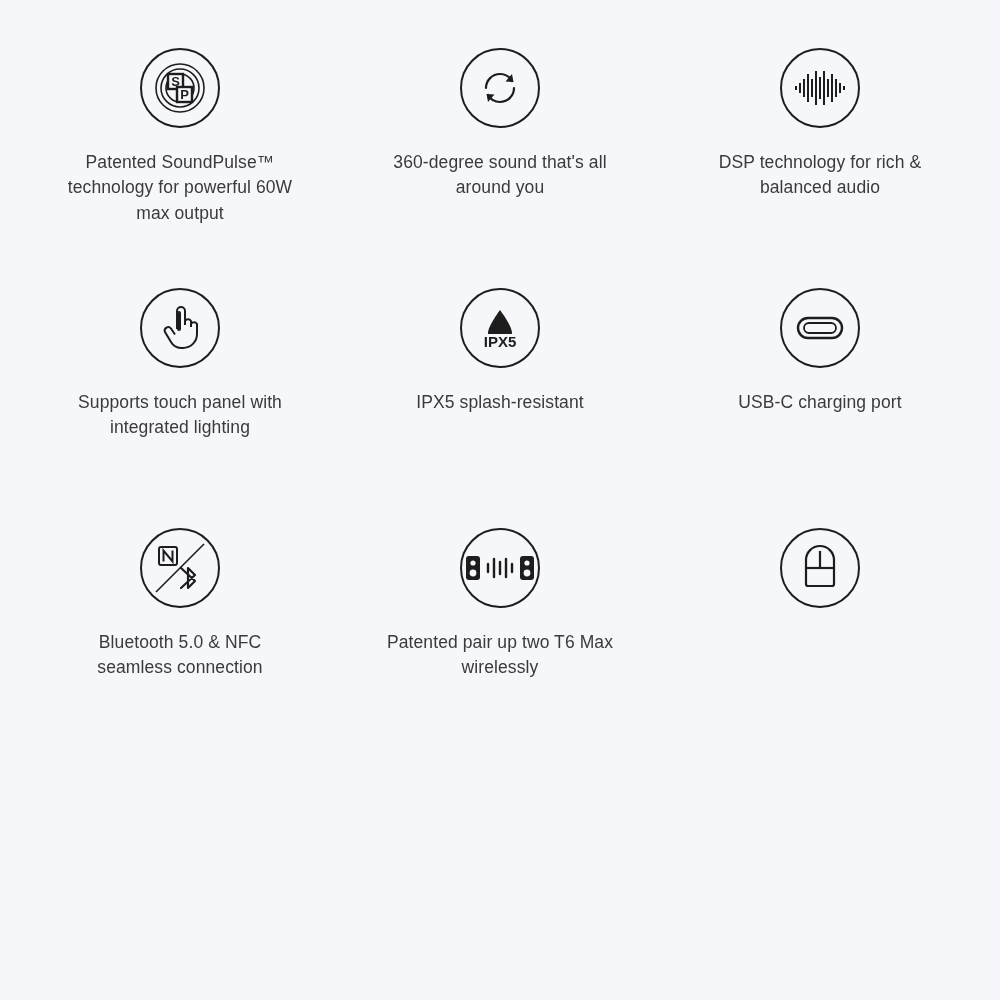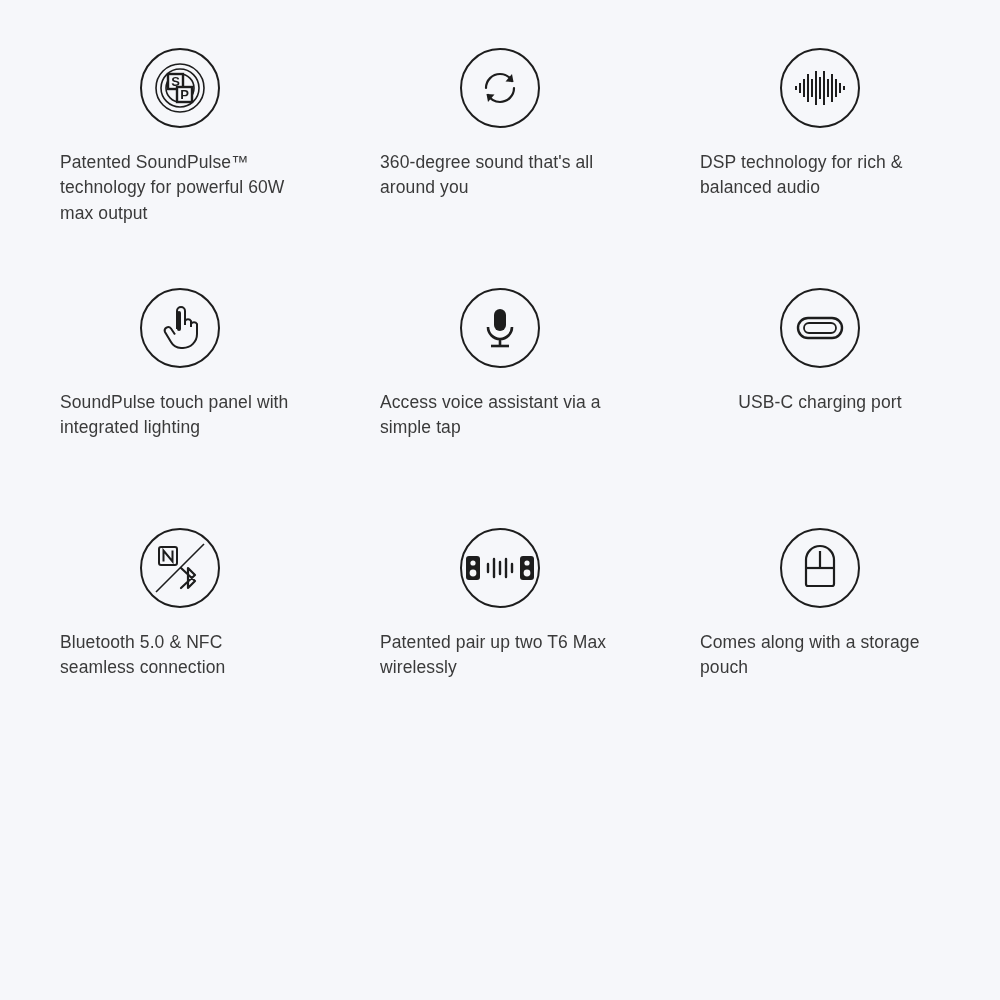--- a/index.html
+++ b/index.html
@@ -36,20 +36,21 @@
     border-radius: 50%;
     border: 2px solid #1d1d1d;
     display: flex;
     align-items: center;
     justify-content: center;
     box-sizing: border-box;
     background: transparent;
   }
   .feature-caption {
     margin-top: 22px;
+    text-align: center;
     font-size: 17.5px;
     line-height: 1.45;
     color: #3a3a3a;
     max-width: 240px;
     letter-spacing: 0.1px;
   }
   svg { display: block; }
 </style>
 </head>
 <body>
@@ -120,35 +121,34 @@
       <svg width="46" height="50" viewBox="0 0 46 50">
         <g fill="none" stroke="#1d1d1d" stroke-width="2">
           <path d="M20 8 v18"></path>
           <path d="M20 8 a4 4 0 0 1 8 0 v14"></path>
           <path d="M28 18 a3.5 3.5 0 0 1 6 0 v6"></path>
           <path d="M34 21 a3.5 3.5 0 0 1 6 0 v10 a14 14 0 0 1 -14 14 h-2 a12 12 0 0 1 -10 -6 l-6 -10 a3.5 3.5 0 0 1 6 -3.5 l4 6"></path>
         </g>
         <path d="M20 10 v16 a2 2 0 0 0 4 0 v-16 a2 2 0 0 0 -4 0z" fill="#1d1d1d"></path>
       </svg>
     </div>
-    <div class="feature-caption">SoundPulse touch panel with integrated lighting</div>
-  </div>
-
-
-  <div class="feature-cell">
-    <div class="icon-circle">
-      <svg width="44" height="50" viewBox="0 0 44 50">
-        <rect x="16" y="6" width="12" height="22" rx="6" fill="#1d1d1d"></rect>
-        <path d="M10 24 a12 12 0 0 0 24 0" fill="none" stroke="#1d1d1d" stroke-width="2.6"></path>
-        <line x1="22" y1="36" x2="22" y2="43" stroke="#1d1d1d" stroke-width="2.6"></line>
-        <line x1="13" y1="43" x2="31" y2="43" stroke="#1d1d1d" stroke-width="2.6"></line>
-      </svg>
-    </div>
-    <div class="feature-caption">Access voice assistant via a simple tap</div>
-  </div>
+    <div class="feature-caption">Supports touch panel with integrated lighting</div>
+  </div>
+
+  <div class="feature-cell">
+    <div class="icon-circle">
+      <svg width="56" height="56" viewBox="0 0 56 56">
+        <path d="M28 10 C28 10 16 26 16 33 a12 12 0 0 0 24 0 C40 26 28 10 28 10z" fill="#1d1d1d"></path>
+        <rect x="8" y="34" width="40" height="15" fill="#f6f7fa"></rect>
+        <text x="28" y="47" font-family="'Liberation Sans', sans-serif" font-size="15" font-weight="bold" text-anchor="middle" fill="#1d1d1d">IPX5</text>
+      </svg>
+    </div>
+    <div class="feature-caption">IPX5 splash-resistant</div>
+  </div>
+
 
   <div class="feature-cell">
     <div class="icon-circle">
       <svg width="56" height="36" viewBox="0 0 56 36">
         <rect x="6" y="8" width="44" height="20" rx="10" fill="none" stroke="#1d1d1d" stroke-width="2.4"></rect>
         <rect x="12" y="13" width="32" height="10" rx="5" fill="none" stroke="#1d1d1d" stroke-width="1.8"></rect>
       </svg>
     </div>
     <div class="feature-caption">USB-C charging port</div>
   </div>
@@ -191,16 +191,15 @@
   <div class="feature-cell">
     <div class="icon-circle">
       <svg width="48" height="52" viewBox="0 0 48 52">
         <g fill="none" stroke="#1d1d1d" stroke-width="2.2">
           <path d="M10 18 a14 14 0 0 1 28 0 v24 a2 2 0 0 1 -2 2 h-24 a2 2 0 0 1 -2 -2z"></path>
           <line x1="10" y1="26" x2="38" y2="26"></line>
           <line x1="24" y1="9" x2="24" y2="26"></line>
         </g>
       </svg>
     </div>
-    <div class="feature-caption">Comes along with a storage pouch</div>
   </div>
 
 </div>
 
 </body></html>

